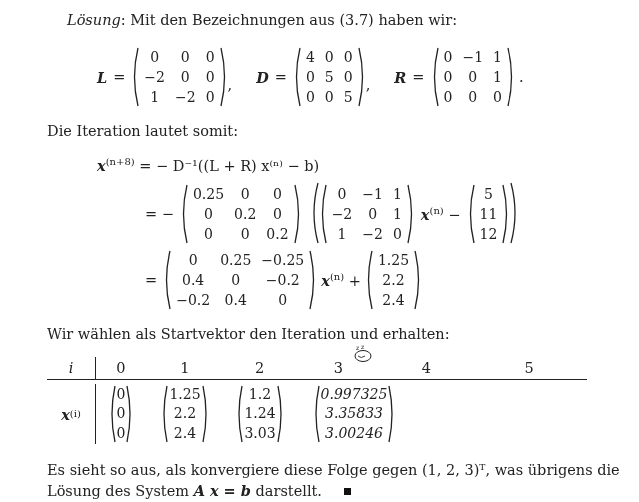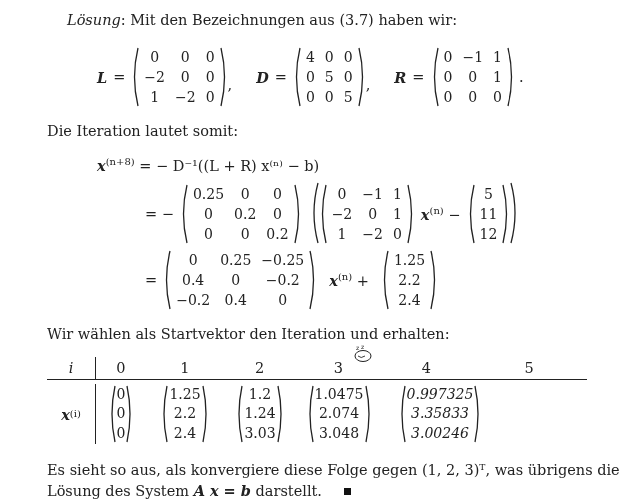--- a/index.html
+++ b/index.html
@@ -269,21 +269,21 @@
             <td>0</td>
           </tr>
     </tbody>
       </table>
     <span class="br">
         <svg width="8" height="60">
           <path d="M1 1 Q8 30 1 59" stroke="#222" stroke-width="1.3" fill="none"></path>
         </svg>
       </span>
   </span>
-  <span style="margin:0 12px;"><span class="bf">x</span><span class="sup">(n)</span> +</span>
+  <span style="margin:0 4px;"><span class="bf">x</span><span class="sup">(n)</span> +</span>
   <span class="mat">
     <span class="br">
         <svg width="8" height="60">
           <path d="M7 1 Q0 30 7 59" stroke="#222" stroke-width="1.3" fill="none"></path>
         </svg>
       </span>
     <table>
       <tbody>
           <tr>
             <td>1.25</td>
@@ -396,47 +396,20 @@
               </tr>
             </tbody>
           </table>
       <span class="br">
             <svg width="7" height="58">
               <path d="M1 1 Q7 29 1 57" stroke="#222" stroke-width="1.3" fill="none"></path>
             </svg>
           </span>
         </span>
     </div>
-    <div class="c" style="width:86px;">
-      <span class="mat">
-          <span class="br">
-            <svg width="7" height="58">
-              <path d="M6 1 Q0 29 6 57" stroke="#222" stroke-width="1.3" fill="none"></path>
-            </svg>
-          </span>
-      <table>
-            <tbody>
-              <tr>
-                <td style="padding:0 1px">1.0475</td>
-              </tr>
-              <tr>
-                <td style="padding:0 1px">2.074</td>
-              </tr>
-              <tr>
-                <td style="padding:0 1px">3.048</td>
-              </tr>
-            </tbody>
-          </table>
-      <span class="br">
-            <svg width="7" height="58">
-              <path d="M1 1 Q7 29 1 57" stroke="#222" stroke-width="1.3" fill="none"></path>
-            </svg>
-          </span>
-        </span>
-    </div>
     <div class="c" style="width:116px;font-style:italic;">
       <span class="mat">
           <span class="br">
             <svg width="7" height="58">
               <path d="M6 1 Q0 29 6 57" stroke="#222" stroke-width="1.3" fill="none"></path>
             </svg>
           </span>
       <table>
             <tbody>
               <tr>

